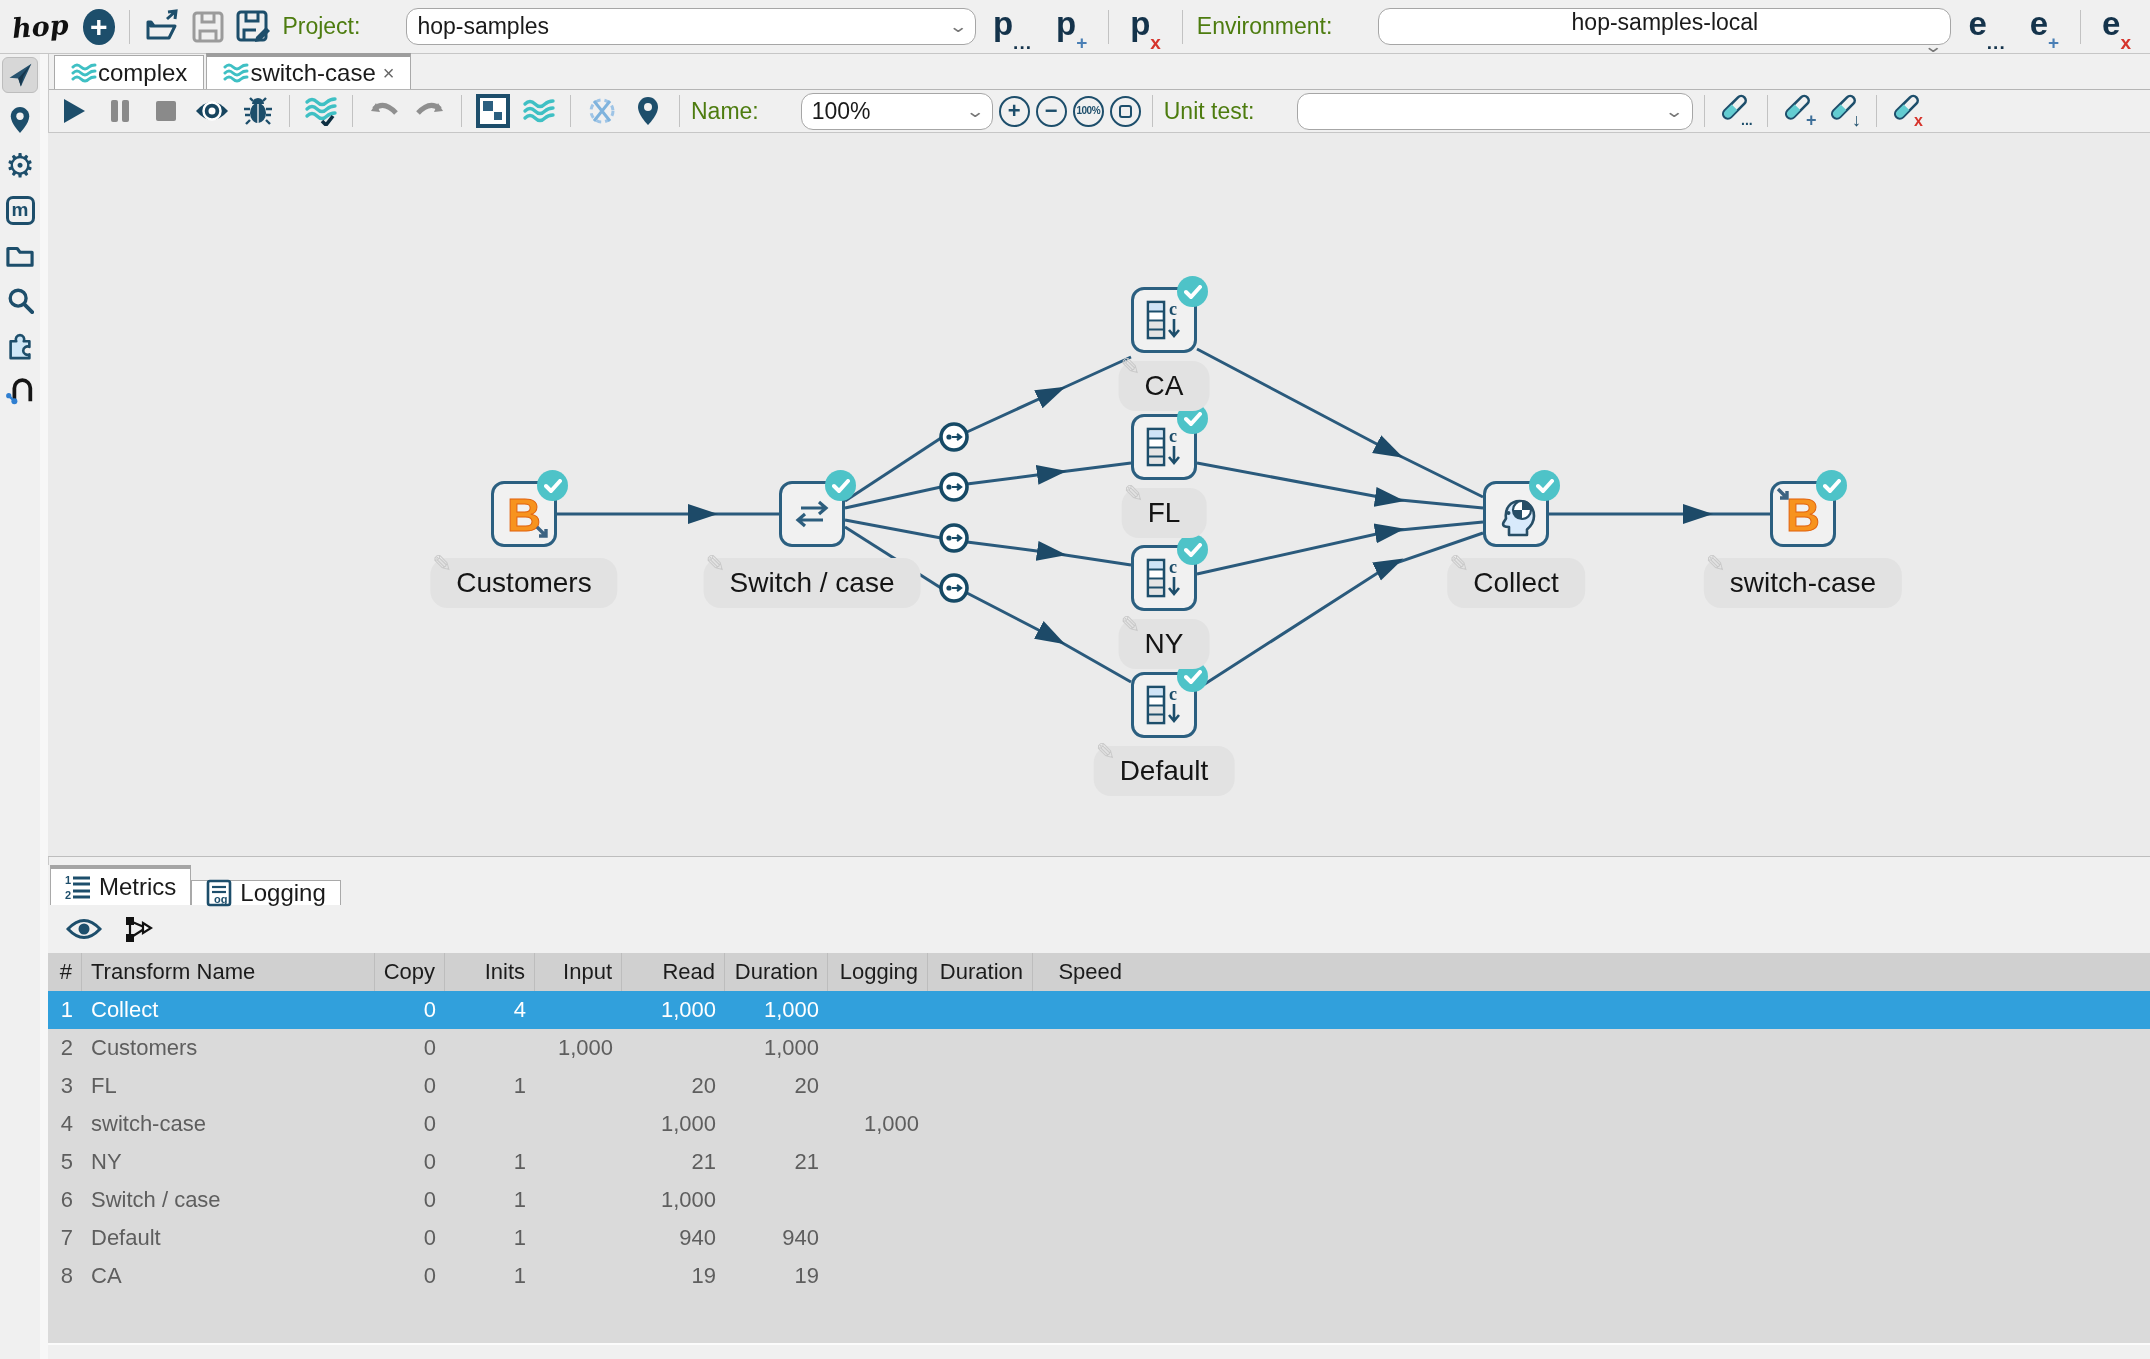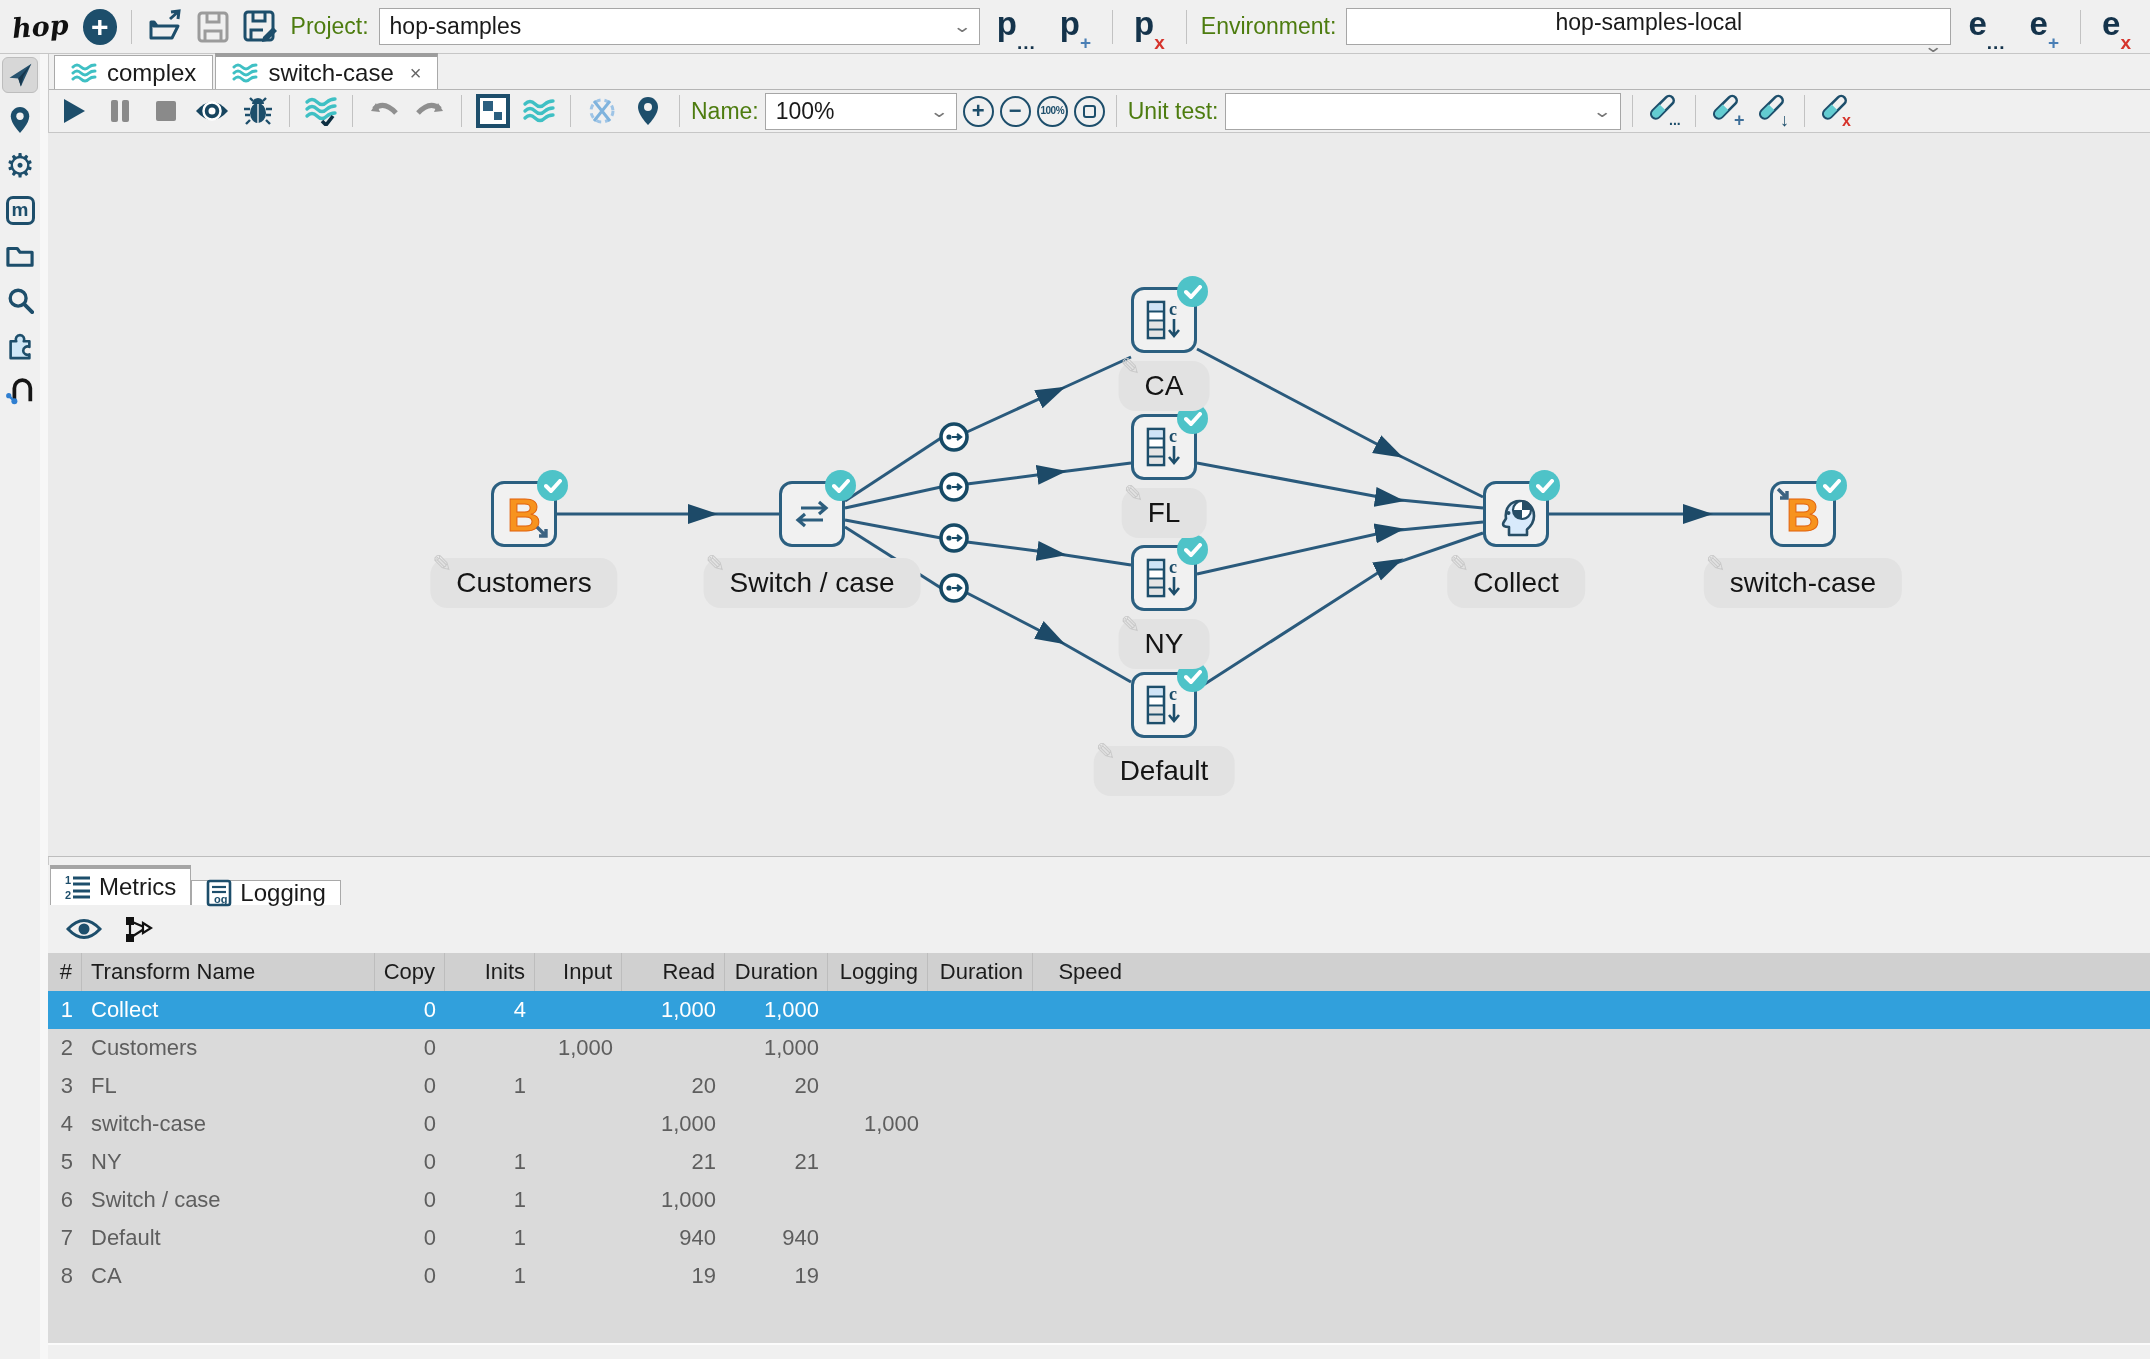--- a/index.html
+++ b/index.html
@@ -7,35 +7,35 @@
   body {
     font-family:"Liberation Sans", sans-serif;
     background:#f0f0f0; color:#1a1a1a; overflow:hidden; position:relative;
   }
   
   .topbar{height:54px;display:flex;align-items:center;gap:10px;padding:0 12px;background:#f0f0f0;border-bottom:1px solid #c6c6c6;}
   .hoplogo{font-family:"DejaVu Serif",serif;font-style:italic;font-weight:700;font-size:27px;color:#111;transform:rotate(-4deg);margin-right:4px;}
   .roundbtn{width:36px;height:36px;border-radius:50%;background:#1d4e6b;color:#fff;font-size:30px;font-weight:700;display:flex;align-items:center;justify-content:center;line-height:0;}
   .vsep{width:1px;height:34px;background:#c2c2c2;margin:0 4px;}
   .tlabel{font-size:23px;color:#4d7c0f;white-space:nowrap;}
-  .combo{height:37px;background:#fff;border:1px solid #a6a6a6;border-radius:0;display:flex;align-items:center;padding:0 10px;font-size:23px;position:relative;}
+  .combo{height:37px;background:#fff;border:1px solid #a6a6a6;border-radius:12px;display:flex;align-items:center;padding:0 10px;font-size:23px;position:relative;margin-left:36px;}
   .combo .chev{margin-left:auto;color:#777;font-size:17px;transform:scaleX(1.4);}
   .combo.project{width:628px;}
   .combo.env{width:632px;flex-direction:column;}
   .combo.zoomc{width:192px;}
   .combo.unittest{width:396px;}
   .letterbtn{font-size:33px;font-weight:600;color:#14334b;position:relative;padding:0 7px;line-height:1;}
   .letterbtn sub{font-size:19px;position:relative;top:6px;left:0px;font-weight:700;}
   .sub-dots{color:#14334b;letter-spacing:1px;}
   .sub-plus{color:#4a7fb5;}
   .sub-x{color:#d6342c;}
   .icnbtn{display:flex;align-items:center;justify-content:center;width:40px;height:40px;}
   
   .tabsrow{height:36px;display:flex;align-items:flex-end;background:#f0f0f0;border-bottom:1px solid #b5b5b5;padding-left:54px;position:relative;}
-  .tab{display:flex;align-items:center;gap:10px;background:#fff;border:1px solid #a9a9a9;border-bottom:none;height:34px;padding:0 16px;font-size:24px;margin-right:2px;position:relative;}
+  .tab{display:flex;align-items:center;gap:1px;background:#fff;border:1px solid #a9a9a9;border-bottom:none;height:34px;padding:0 16px;font-size:24px;margin-right:2px;position:relative;}
   .tab.active{height:36px;border-top:4px solid #9d9d9d;}
   .tab .close{color:#666;font-size:20px;margin-left:6px;}
   
   .toolbar2{height:43px;display:flex;align-items:center;gap:6px;background:#f0f0f0;border-bottom:1px solid #c6c6c6;padding-left:54px;}
   .t2sep{width:1px;height:32px;background:#c2c2c2;margin:0 5px;}
   .circlebtn{width:31px;height:31px;border:2.5px solid #1d4e6b;border-radius:50%;color:#1d4e6b;display:flex;align-items:center;justify-content:center;font-weight:700;font-size:22px;line-height:0;}
   .circlebtn.small100{font-size:10px;font-weight:700;letter-spacing:-0.5px;}
   .sqin{width:13px;height:13px;border:2.5px solid #1d4e6b;border-radius:3px;}
   
   .rail{position:absolute;left:0;top:54px;bottom:0;width:40px;background:#f0f0f0;display:flex;flex-direction:column;align-items:center;gap:9px;padding-top:3px;z-index:5;}

